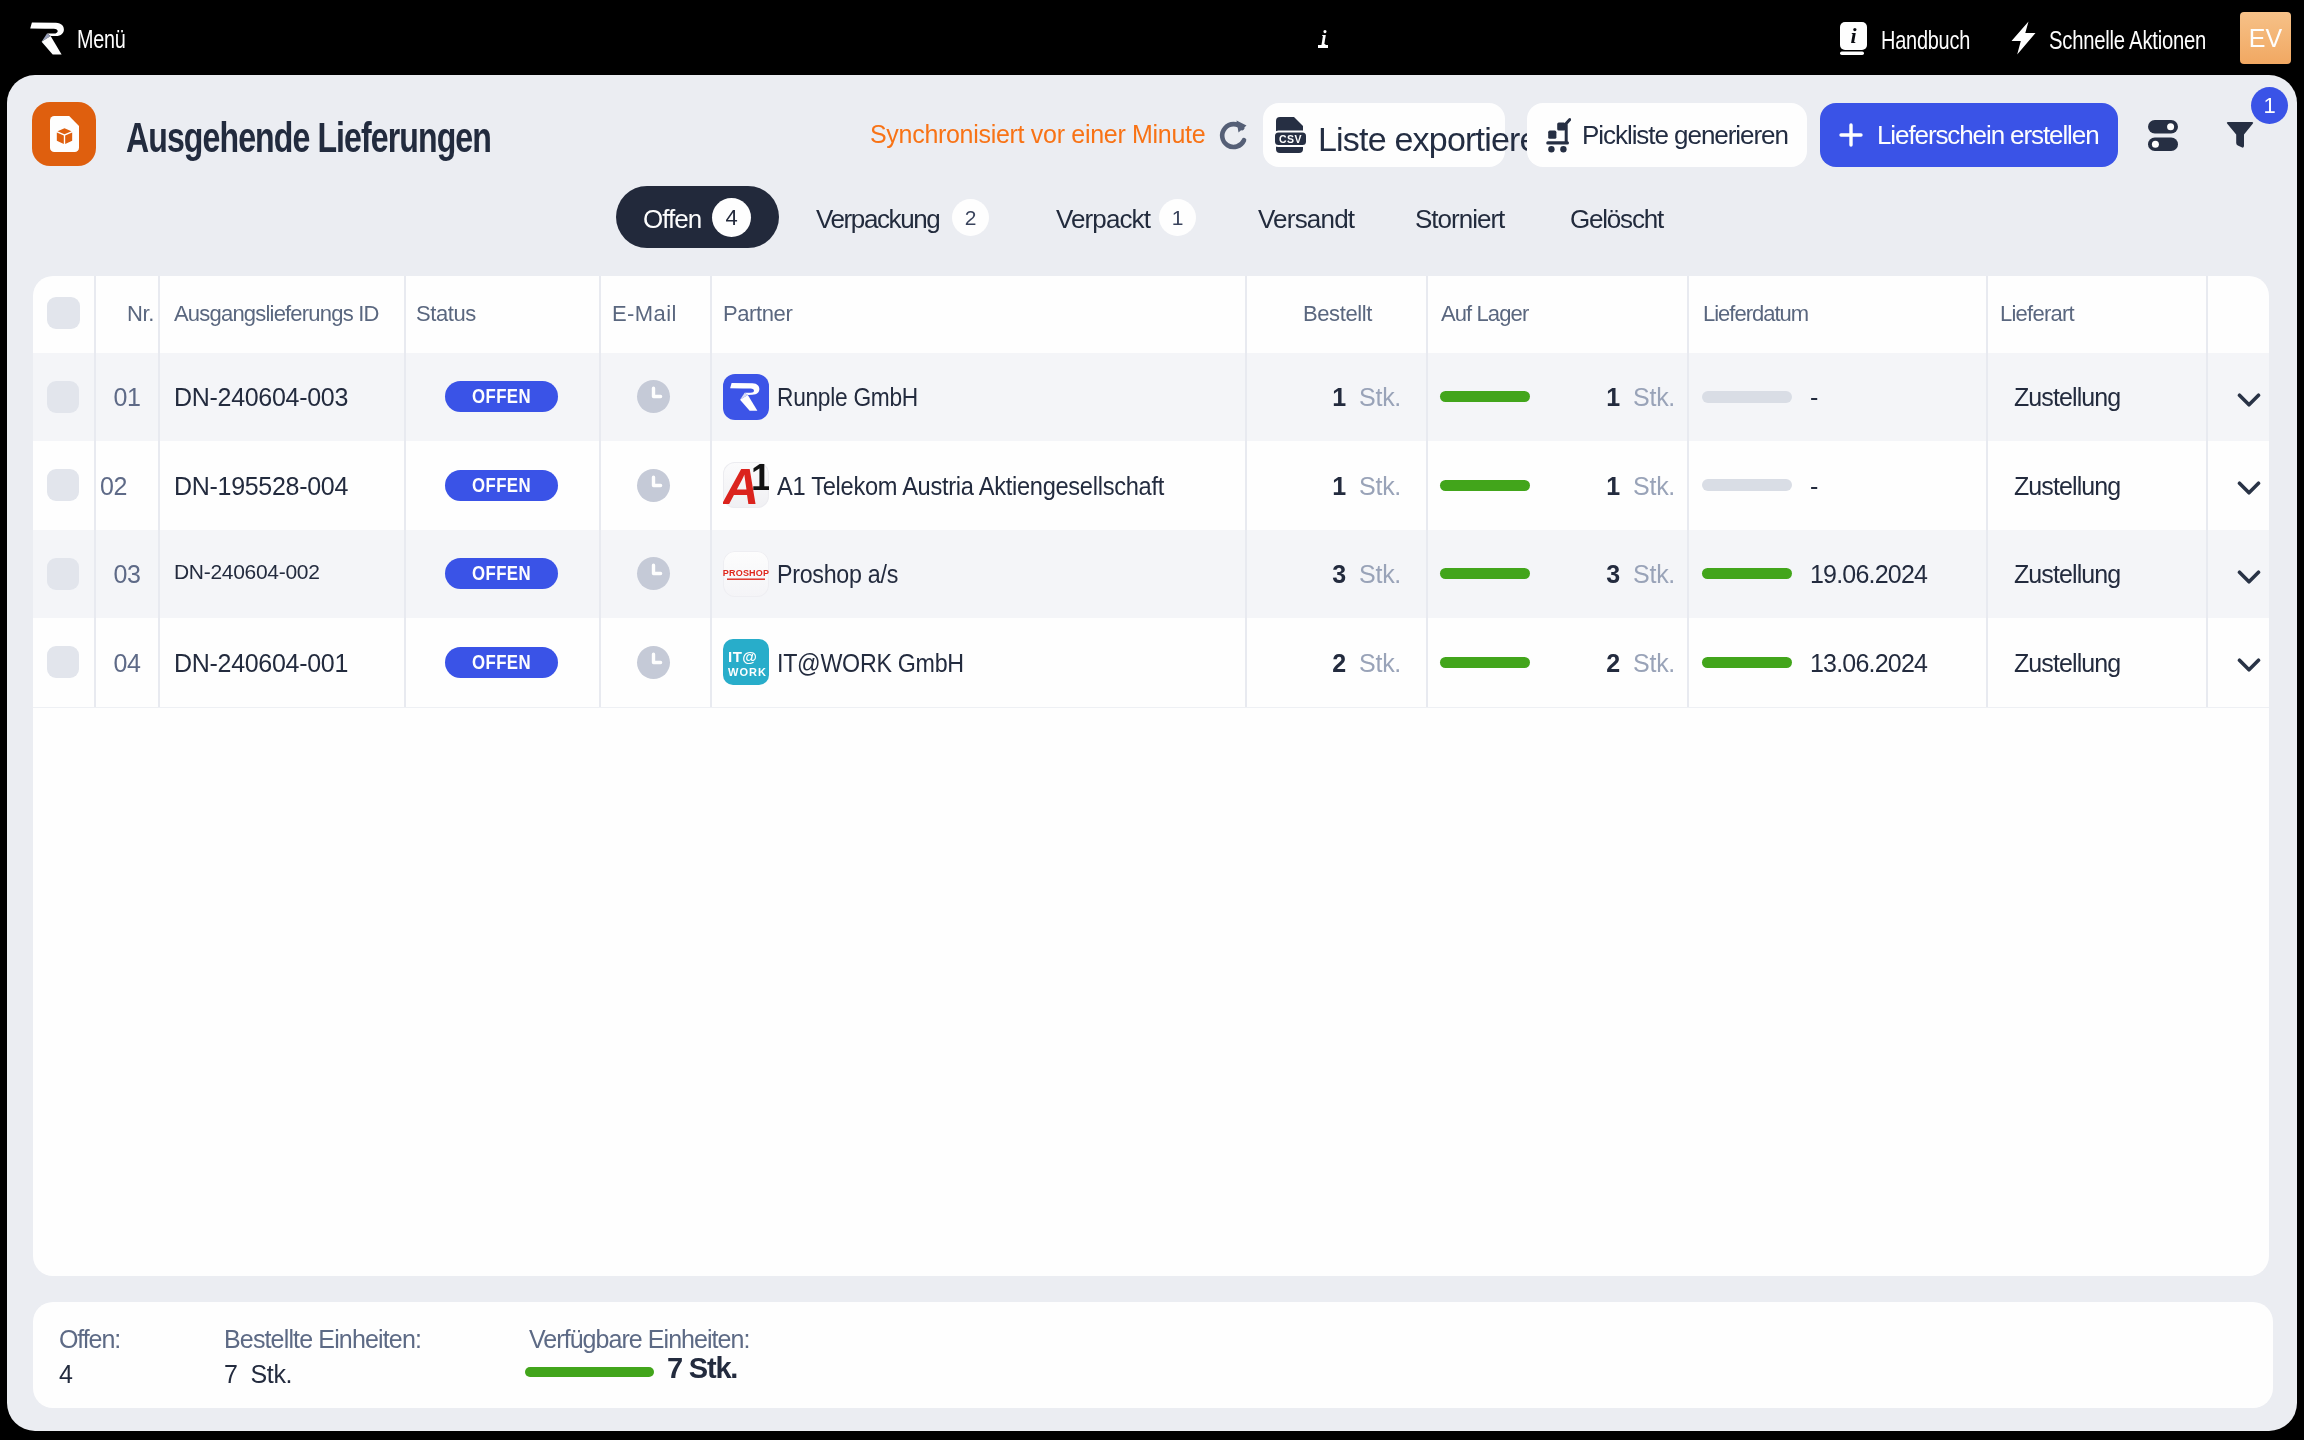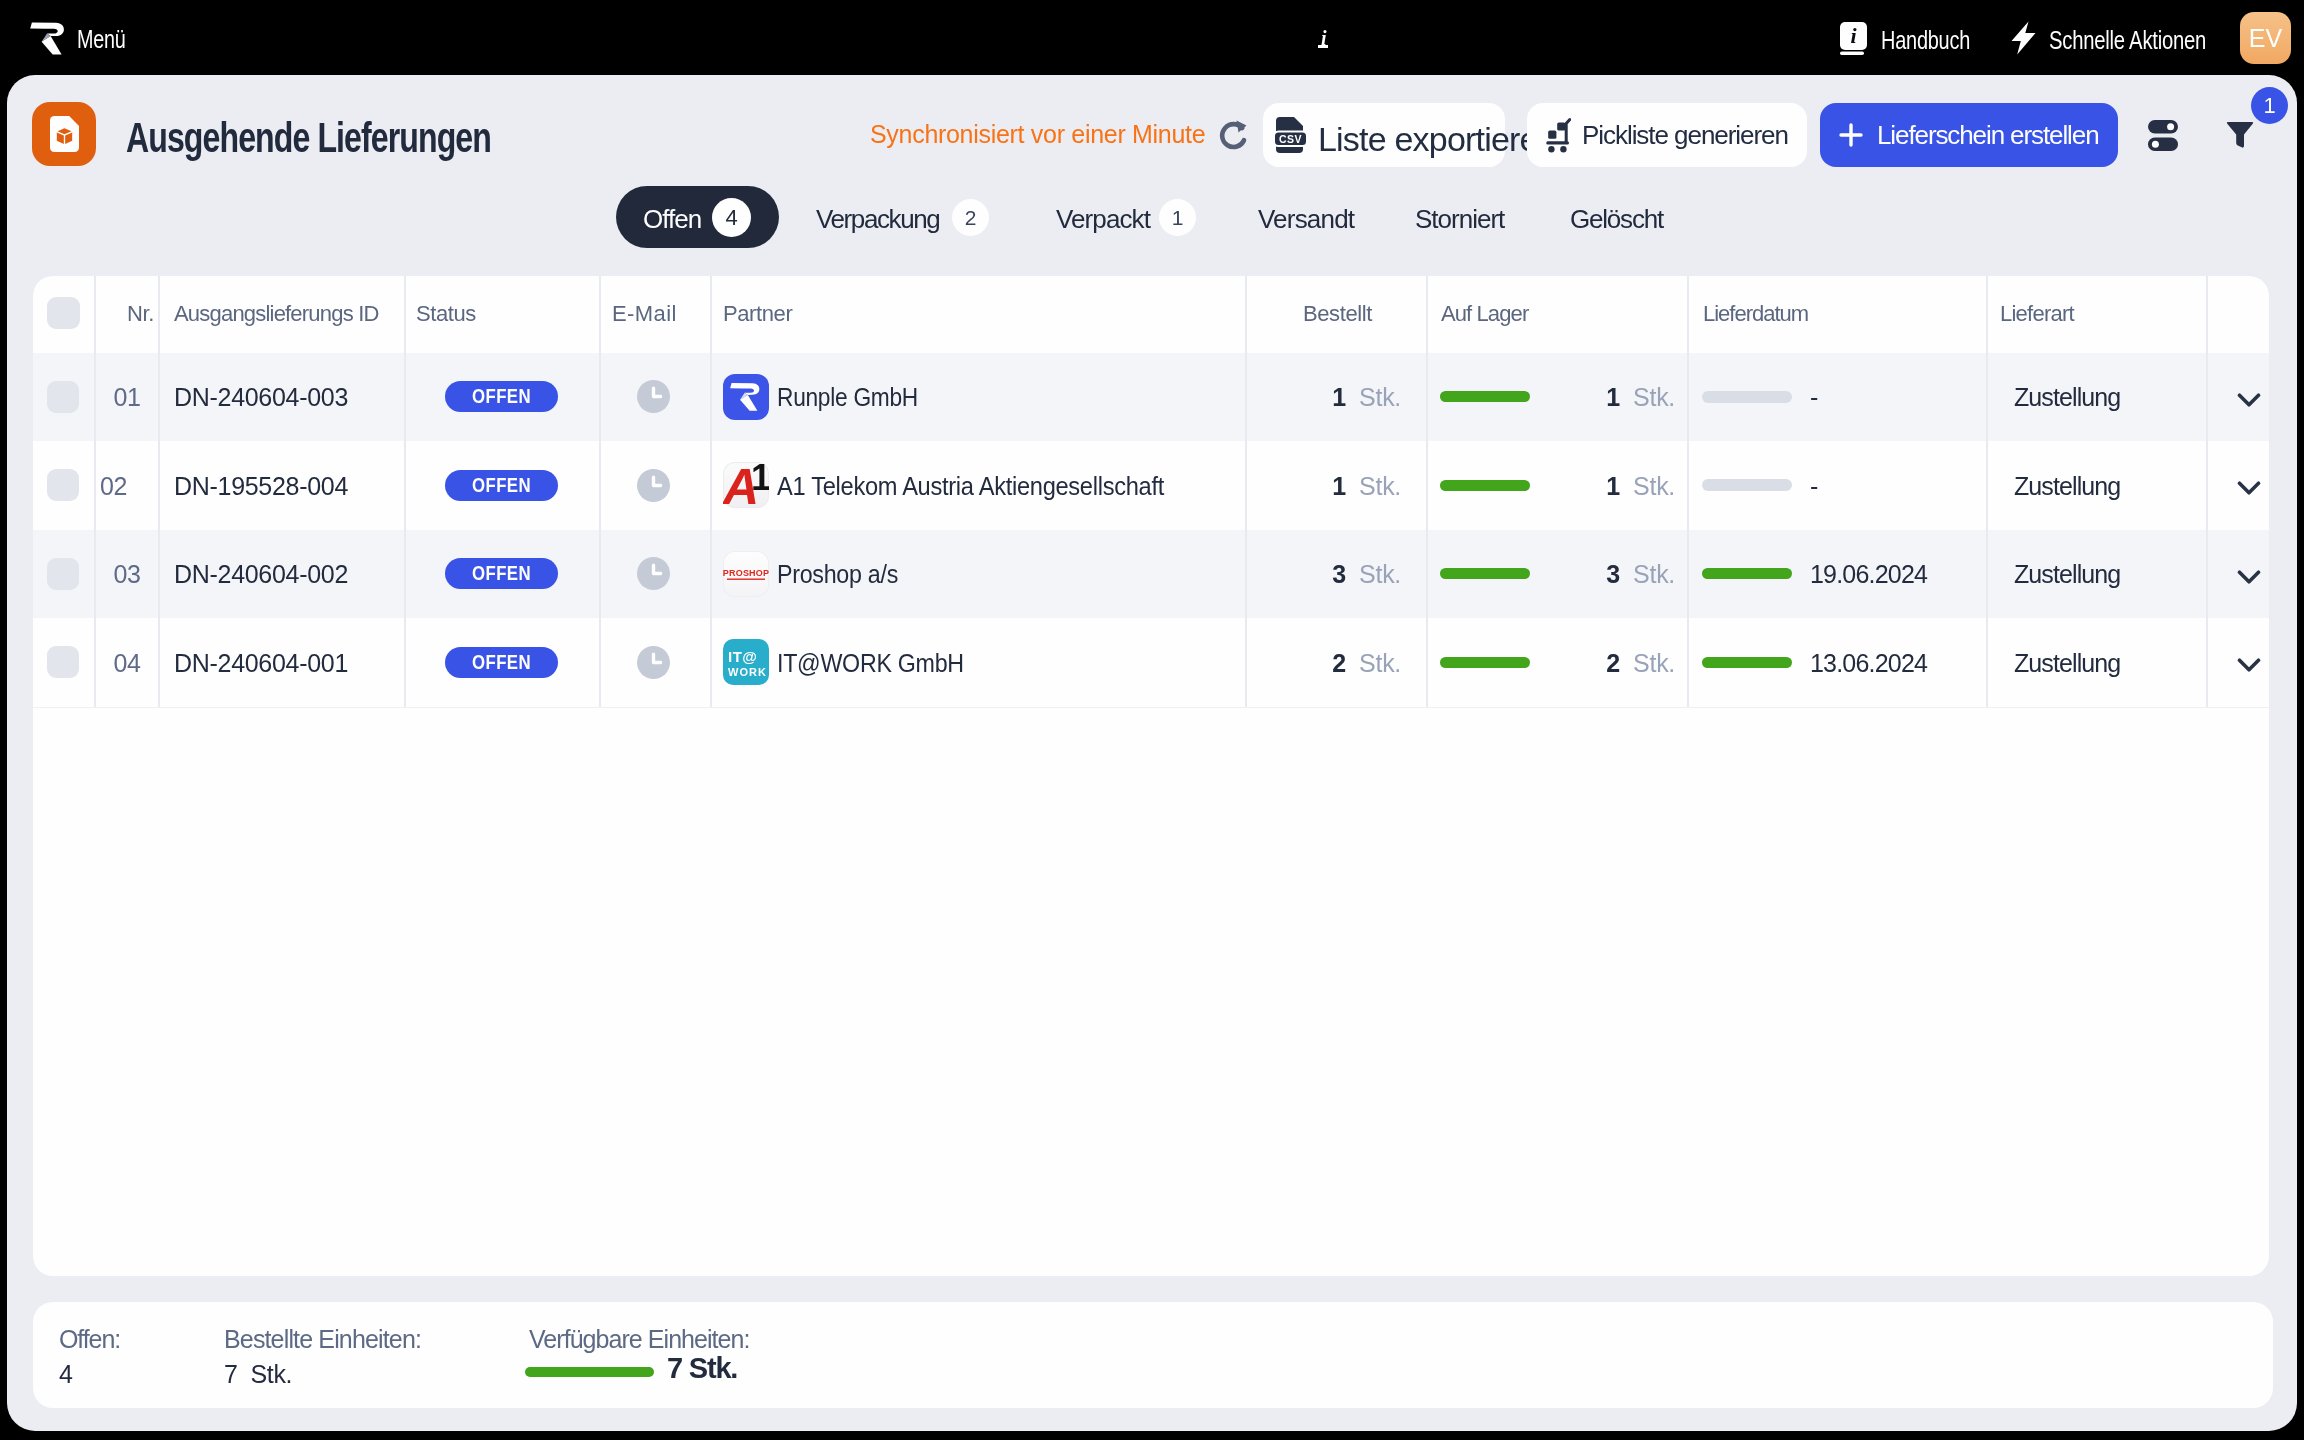--- a/index.html
+++ b/index.html
@@ -38,21 +38,21 @@
 </svg>
 <div class="txt" style="left:1881px;top:25px;font-size:26px;font-weight:500;color:#fff;letter-spacing:-0.3px;transform:scaleX(0.767);transform-origin:left">Handbuch</div>
 
 <svg class="abs" style="left:2009px;top:21px" width="28" height="34" viewBox="0 0 28 34">
   <path fill="#fff" d="M19.5 0.5 L2.5 20 L11.8 20 L8.2 33.5 L26.5 12 L16.3 12 Z"></path>
 </svg>
 <div class="txt" style="left:1321px;top:27px;font-size:20px;font-style:italic;font-weight:700;color:#fff;font-family:'Liberation Serif',serif">i</div>
 <div class="abs" style="left:1318px;top:45px;width:10px;height:2.5px;background:#fff"></div>
 <div class="txt" style="left:2049px;top:25px;font-size:26px;font-weight:500;color:#fff;letter-spacing:-0.3px;transform:scaleX(0.779);transform-origin:left">Schnelle Aktionen</div>
 
-<div class="abs" style="left:2240px;top:12px;width:51px;height:52px;border-radius:14px;background:linear-gradient(180deg,#F7C289 0%,#F2A963 100%)">
+<div class="abs" style="left:2240px;top:12px;width:51px;height:52px;border-radius:4px;background:linear-gradient(180deg,#F7C289 0%,#F2A963 100%)">
   <div style="text-align:center;line-height:52px;font-size:25px;font-weight:500;color:#fff;letter-spacing:0px">EV</div>
 </div>
 
 <div class="abs" style="left:7px;top:75px;width:2290px;height:1356px;border-radius:28px;background:#ECEEF3"></div>
 
 <div class="abs" style="left:32px;top:102px;width:64px;height:64px;border-radius:18px;background:#E0600F"></div>
 <svg class="abs" style="left:50px;top:116px" width="29" height="36" viewBox="0 0 34 42">
   <path fill="#fff" d="M5 0 H22.5 L34 11.5 V37 a5 5 0 0 1 -5 5 H5 a5 5 0 0 1 -5 -5 V5 a5 5 0 0 1 5 -5 Z"></path>
   <g fill="#E0600F">
     <path d="M17 14.2 L25.2 17.8 L17 21.4 L8.8 17.8 Z"></path>
@@ -205,21 +205,21 @@
       <div class="abs" style="left:1440px;top:479.75px;width:90px;height:11px;border-radius:6px;background:#43A61C"></div>
       <div class="txt" style="left:1426px;width:249px;text-align:right;top:471.75px;font-size:25px;color:#9AA4B9;letter-spacing:-0.3px"><b style="font-weight:600;color:#232B3E">1</b>&nbsp; Stk.</div>
       <div class="abs" style="left:1702px;top:479.25px;width:90px;height:12px;border-radius:6px;background:#DADEE6"></div>
       <div class="txt" style="left:1810px;top:471.75px;font-size:25px;color:#232B3E">-</div>
       <div class="txt" style="left:2014px;top:471.75px;font-size:25px;color:#232B3E;letter-spacing:-0.9px">Zustellung</div>
       <svg class="abs" style="left:2237px;top:480.35px" width="24" height="16" viewBox="0 0 24 16">
         <path d="M2.5 3.2 L12 12.8 L21.5 3.2" fill="none" stroke="#2A3447" stroke-width="3.6" stroke-linecap="round" stroke-linejoin="round"></path>
       </svg>
       <div class="abs" style="left:47px;top:557.75px;width:32px;height:32px;border-radius:9px;background:#E3E6ED"></div>
       <div class="txt" style="left:100px;width:54px;text-align:center;top:560.25px;font-size:25px;color:#5E6A88;letter-spacing:-0.3px">03</div>
-      <div class="txt" style="left:174px;top:560.25px;font-size:25px;color:#232B3E;letter-spacing:-0.3px">DN-240604-002</div>
+      <div class="txt" style="left:174px;top:560.25px;font-size:21px;color:#232B3E;letter-spacing:-0.3px">DN-240604-002</div>
       <div class="abs" style="left:445px;top:558.25px;width:113px;height:31px;border-radius:16px;background:#3B54E8">
          <div style="text-align:center;line-height:31px;font-size:20px;font-weight:700;color:#fff;letter-spacing:0.5px;transform:scaleX(0.84)">OFFEN</div>
       </div>
       <div class="abs" style="left:637px;top:557.25px;width:33px;height:33px;border-radius:50%;background:#C6CBD8"></div>
         <svg class="abs" style="left:637px;top:557.25px" width="33" height="33" viewBox="0 0 33 33">
         <path d="M16.5 16.5 V8.2 M16.5 16.5 H23.6" stroke="#fff" stroke-width="3.4" stroke-linecap="round"></path>
       </svg>
       <div class="abs" style="left:723px;top:550.75px;width:46px;height:46px;border-radius:12px;background:linear-gradient(180deg,#FEFEFE,#F5F5F8);box-shadow:inset 0 0 0 1px #EFEFF3"></div>
       <svg class="abs" style="left:723px;top:550.75px" width="46" height="46" viewBox="0 0 46 46">
       <text x="23" y="25" font-size="9" font-weight="bold" fill="#E0281E" text-anchor="middle" letter-spacing="0.2">PROSHOP</text>

